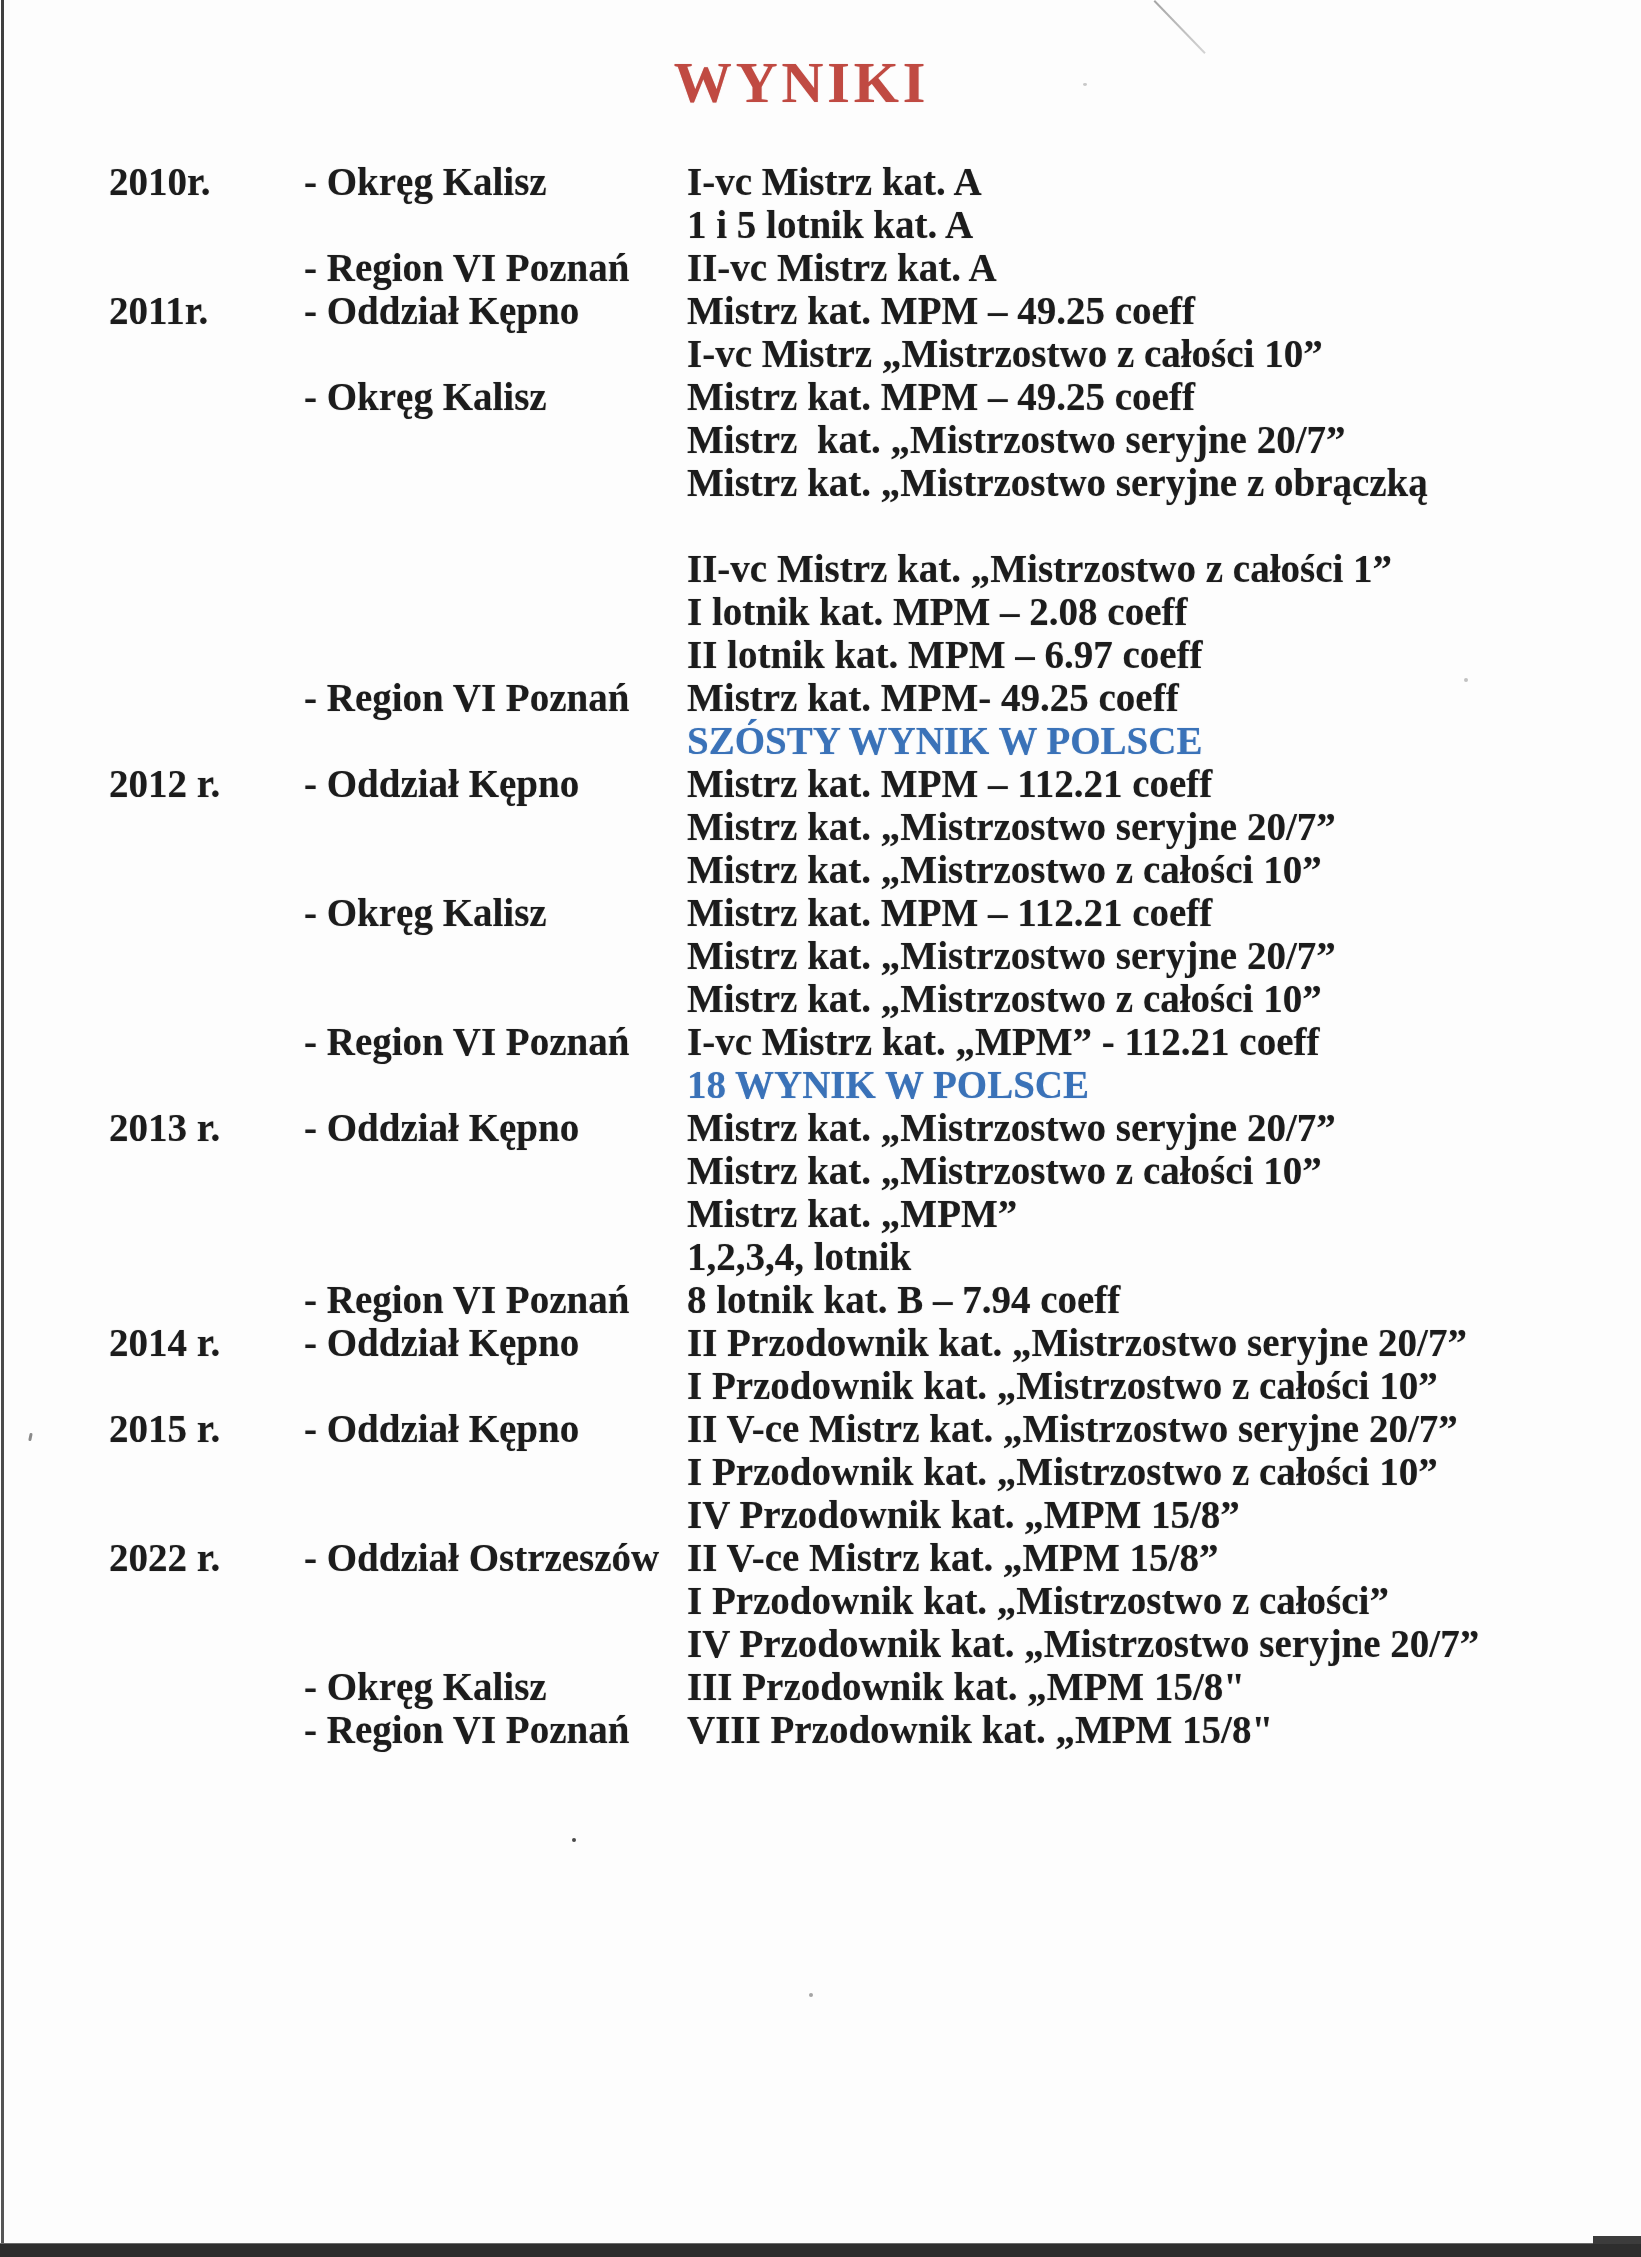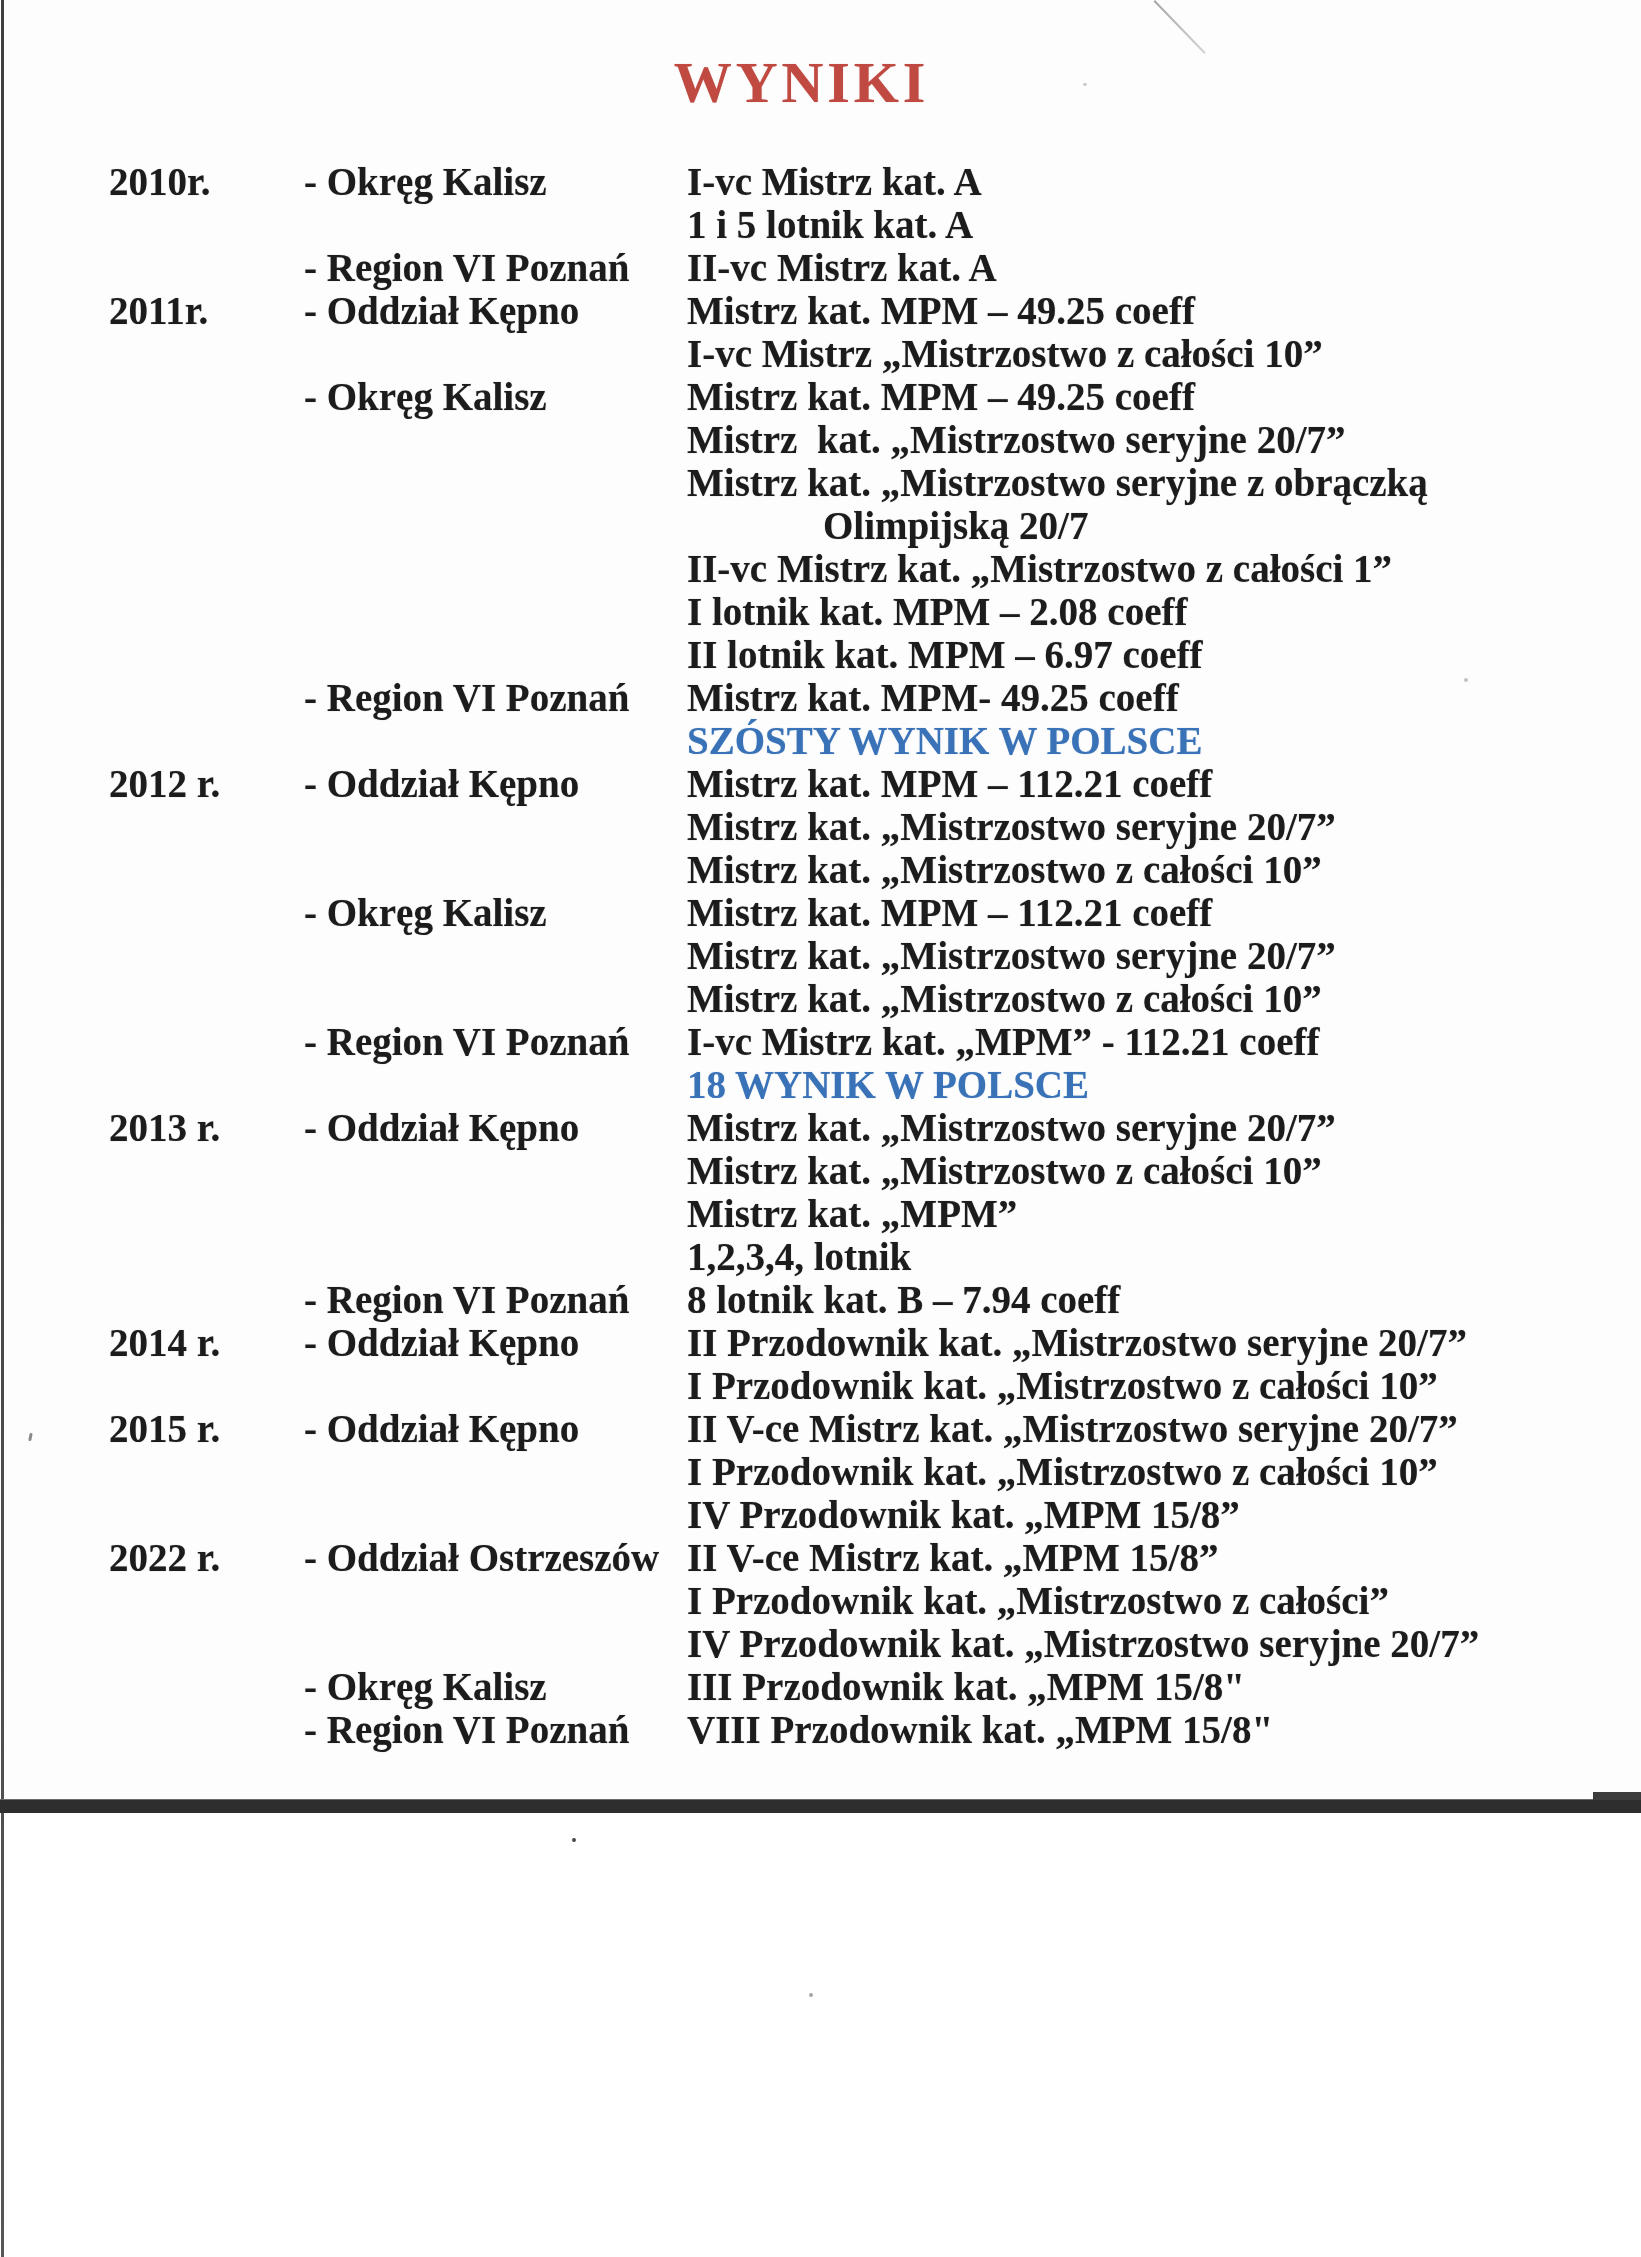--- a/index.html
+++ b/index.html
@@ -4,21 +4,21 @@
 <style>
   html, body { margin: 0; padding: 0; }
   body {
     width: 1641px; height: 2257px;
     background: #ffffff;
     font-family: "Liberation Serif", "DejaVu Serif", serif;
     overflow: hidden;
   }
   .page {
     position: relative;
-    width: 1641px; height: 1813px;
+    width: 1641px; height: 2257px;
     background: #fdfdfd;
     color: var(--text_color, #1c1c1c);
   }
   
   .left-edge {
     position: absolute; left: 1px; top: 0;
     width: 2.9px; height: 2257px;
     background: linear-gradient(180deg, #3f3f3f 0%, #4a4a4a 60%, #565656 100%);
   }
   .bottom-strip {
@@ -146,21 +146,20 @@
 
   <div class="row">
     <span class="year"></span>
     <span class="region"></span>
     <span class="result">Mistrz kat. „Mistrzostwo seryjne z obrączką</span>
   </div>
 
   <div class="row">
     <span class="year"></span>
     <span class="region"></span>
-    <span class="result indent">Olimpijską 20/7</span>
   </div>
 
   <div class="row">
     <span class="year"></span>
     <span class="region"></span>
     <span class="result">II-vc Mistrz kat. „Mistrzostwo z całości 1”</span>
   </div>
 
   <div class="row">
     <span class="year"></span>

